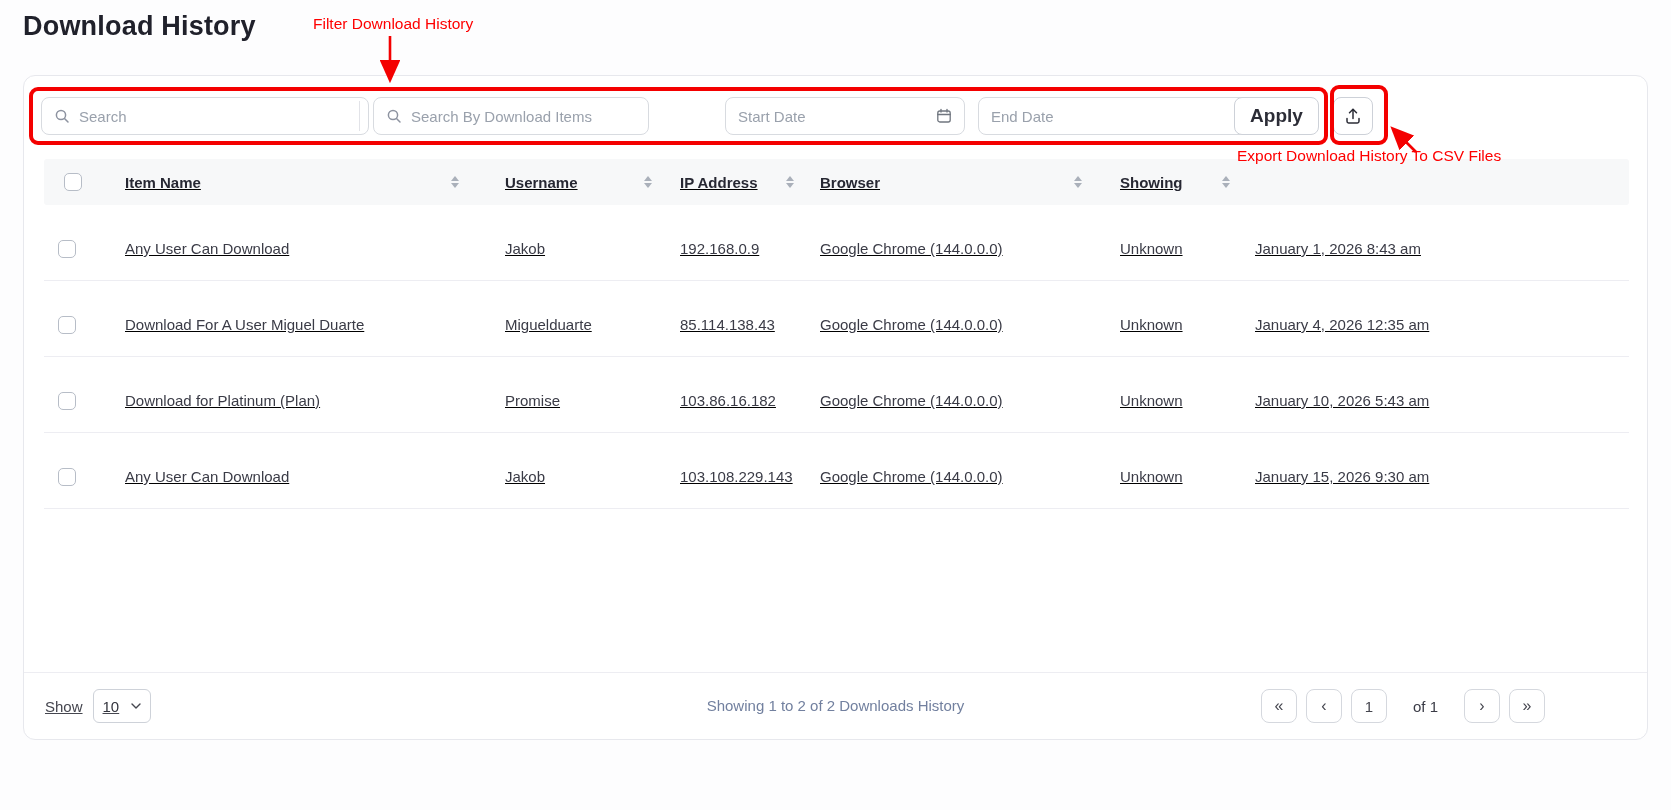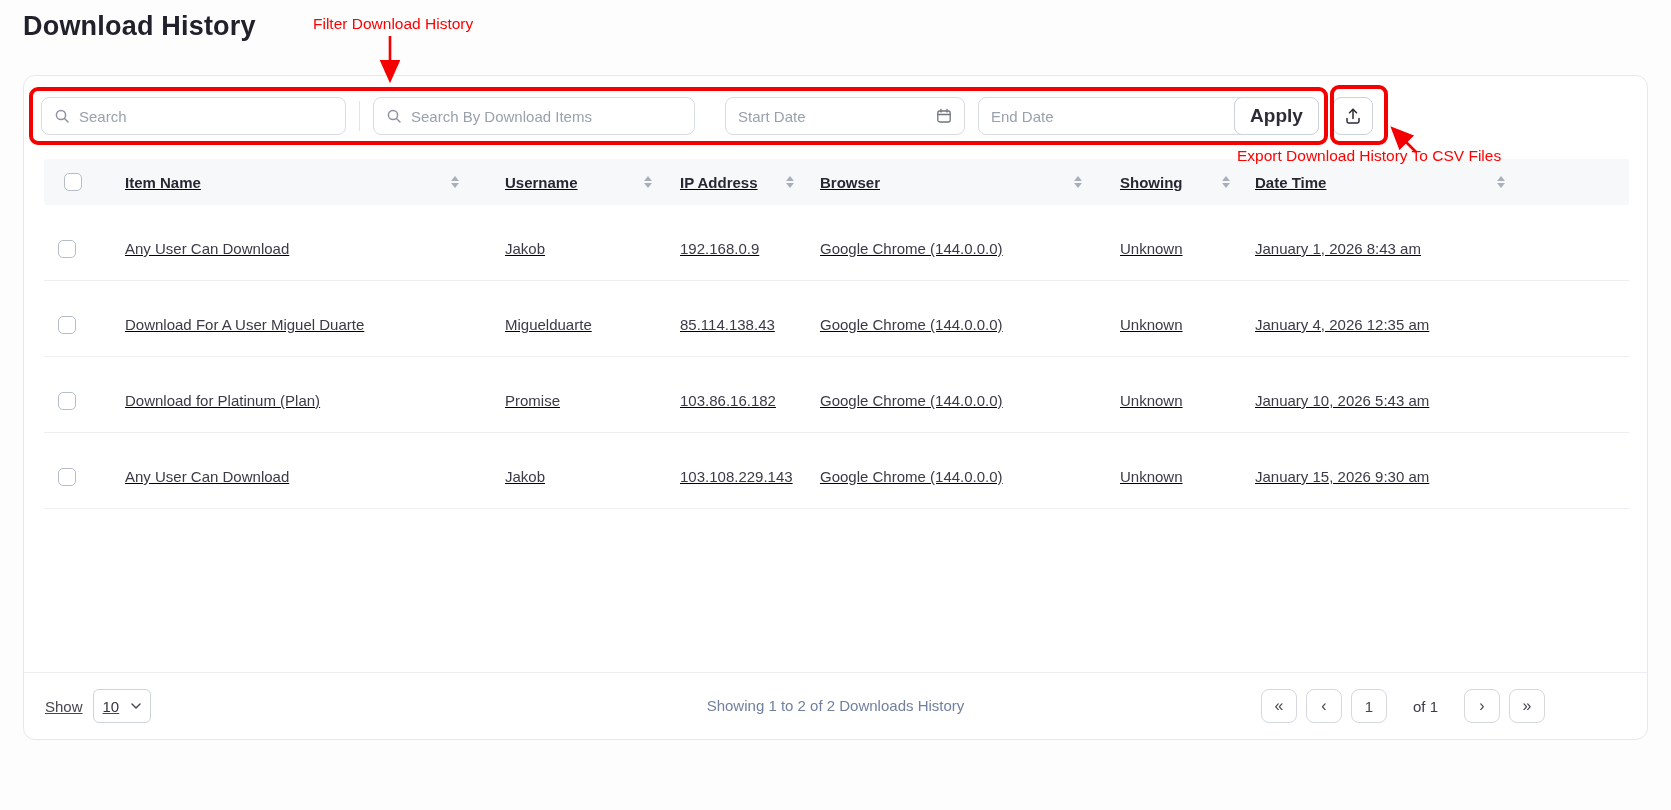--- a/index.html
+++ b/index.html
@@ -5,22 +5,22 @@
   * { box-sizing: border-box; margin: 0; padding: 0; }
   body { font-family: "Liberation Sans", sans-serif; background: #ffffff; }
   .page { position: relative; width: 1671px; height: 810px; background: #fdfdfe; overflow: hidden; }
   .page-title { position: absolute; left: 23px; top: 11px; font-size: 27px; font-weight: 700; color: #20212b; letter-spacing: .2px; }
   .card { position: absolute; left: 23px; top: 75px; width: 1625px; height: 665px; background: #fff; border: 1px solid #e7e8ed; border-radius: 12px; }
 
   
   .field { position: absolute; top: 21px; height: 38px; border: 1px solid #d8dbe0; border-radius: 8px; background: #fff; display: flex; align-items: center; gap: 9px; padding: 0 12px; }
   .field input { flex: 1; min-width: 0; border: 0; outline: 0; background: transparent; font: inherit; font-size: 15px; color: #343540; }
   .field input::placeholder { color: #9aa1ac; }
-  .f-search { left: 17px; width: 305px; }
-  .f-items  { left: 349px; width: 322px; }
+  .f-search { left: 17px; width: 328px; }
+  .f-items  { left: 349px; width: 276px; }
   .f-start  { left: 701px; width: 240px; }
   .f-end    { left: 954px; width: 288px; }
   .vdiv { position: absolute; left: 335px; top: 25px; width: 1px; height: 30px; background: #e2e3e8; }
   .btn-apply { position: absolute; left: 1210px; top: 21px; width: 85px; height: 38px; border: 1px solid #cdd1d8; border-radius: 8px; background: #fff; font-family: inherit; font-size: 19px; font-weight: 600; color: #2b2c36; cursor: pointer; }
   .btn-export { position: absolute; left: 1309px; top: 21px; width: 40px; height: 38px; border: 1px solid #cdd1d8; border-radius: 8px; background: #fff; display: flex; align-items: center; justify-content: center; cursor: pointer; }
   .icon { flex: 0 0 auto; display: inline-flex; }
 
   
   .table { position: absolute; left: 20px; top: 83px; width: 1585px; text-decoration: underline; }
   .thead, .trow { display: grid; grid-template-columns: 67px 380px 175px 140px 300px 135px 1fr; align-items: center; }
@@ -160,27 +160,20 @@
               <i class="tri-down"></i>
             </span>
           </div>
         <div class="th">
             <span>Showing</span>
             <span class="sort">
               <i class="tri-up"></i>
               <i class="tri-down"></i>
             </span>
           </div>
-        <div class="th">
-            <span>Date Time</span>
-            <span class="sort">
-              <i class="tri-up"></i>
-              <i class="tri-down"></i>
-            </span>
-          </div>
       </div>
 
       <div class="trow">
         <div class="td cbcell">
             <span class="cb"></span>
           </div>
         <div class="td">Any User Can Download</div>
         <div class="td">Jakob</div>
         <div class="td">192.168.0.9</div>
         <div class="td">Google Chrome (144.0.0.0)</div>

